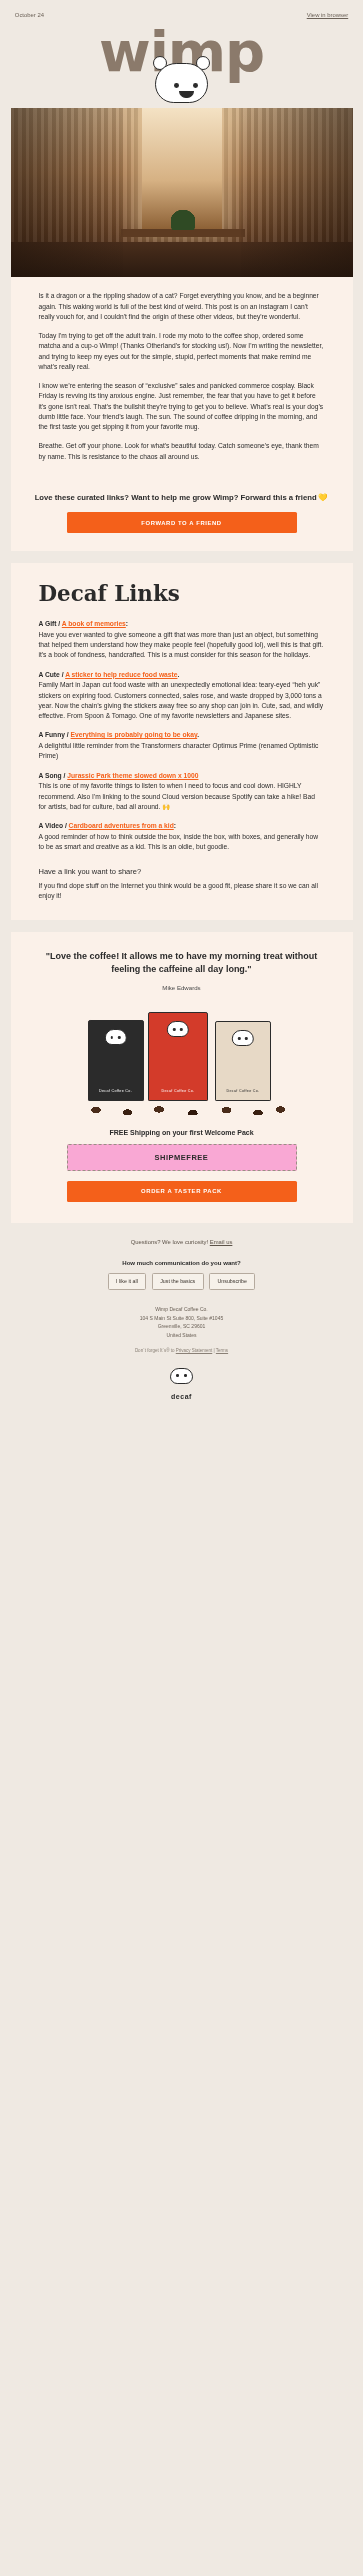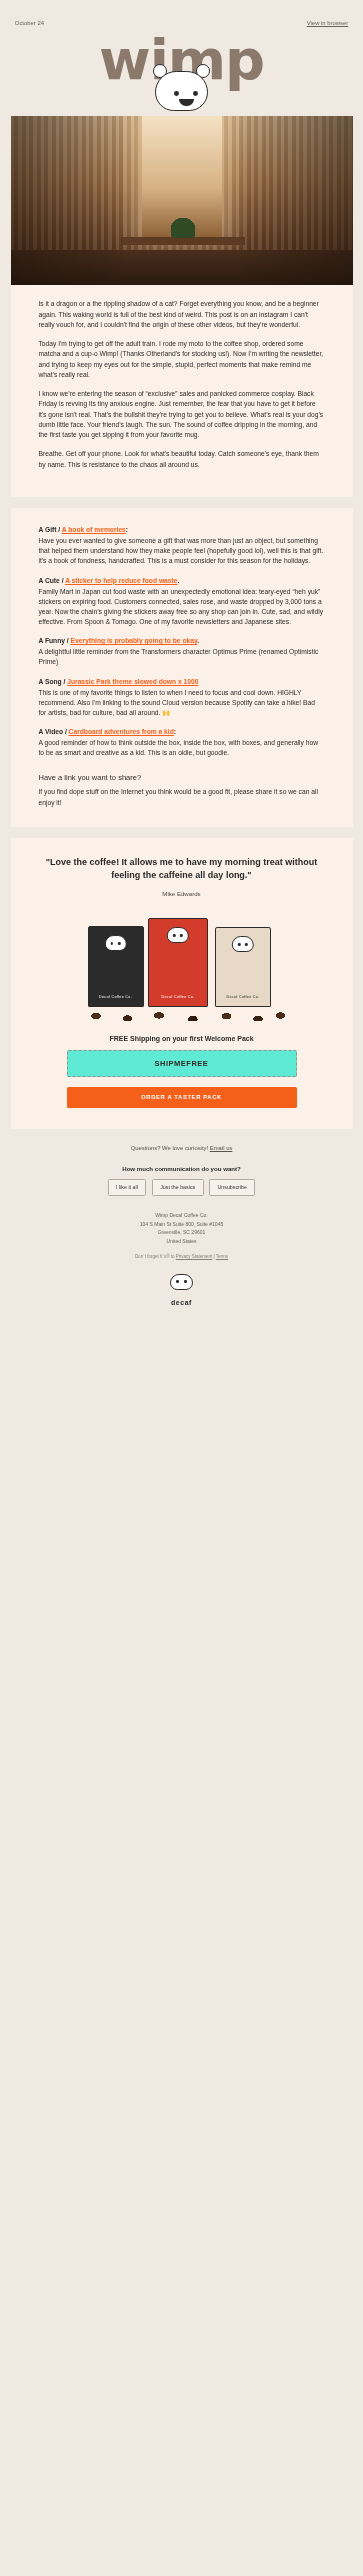--- a/index.html
+++ b/index.html
@@ -3,21 +3,21 @@
 <meta charset="utf-8">
 <style>
   * { box-sizing: border-box; }
   html, body { margin:0; padding:0; }
   body {
     width: 363px;
     background: #efe9e2;
     font-family: "Liberation Sans", sans-serif;
     color: #2b2b2b;
   }
-  .wrap { width: 357px; margin: 12px auto; }
+  .wrap { width: 357px; margin: 4px auto; }
 
   .topbar {
     display:flex; justify-content:space-between; align-items:center;
     padding: 7.5px 11.8px 5.3px 11.8px;
     font-size: 5.9px; color:#6b6157;
   }
   .topbar .right a { color:#6b6157; text-decoration: underline; }
 
   
   .logo-block { position: relative; padding: 2.1px 0 0 0; text-align:center; }
@@ -177,21 +177,21 @@
       radial-gradient(ellipse 4.8px 3.2px at 40% 65%, #4a2c1a 0 100%, transparent 100%),
       radial-gradient(ellipse 4.8px 3.2px at 55% 88%, #30190d 0 100%, transparent 100%),
       radial-gradient(ellipse 4.8px 3.2px at 70% 70%, #4a2c1a 0 100%, transparent 100%),
       radial-gradient(ellipse 4.8px 3.2px at 84% 86%, #3a2112 0 100%, transparent 100%),
       radial-gradient(ellipse 4.8px 3.2px at 94% 66%, #4a2c1a 0 100%, transparent 100%);
   }
   .ship-line { font-size: 7px; font-weight: 700; margin: 0 0 8.5px 0; }
   .promocode {
     border: 0.5px dashed #9a8f84; border-radius: 1.6px;
     padding: 8px 5.3px; font-size: 7.5px; font-weight: 700; letter-spacing: 0.5px;
-    margin: 0 auto 9.6px auto; width: 230px; background: #5eead4;
+    margin: 0 auto 9.6px auto; width: 230px; background: #f9a8d4;
   }
 
   
   .footer {
     width: 342px; margin: 0 auto; background:#efe9e2; padding: 16px 32px 5.3px 32px; text-align:center;
   }
   .footer .q { font-size: 5.9px; color:#5d5349; margin-bottom: 14px; }
   .footer .q a { color:#5d5349; text-decoration: underline; }
   .footer .poll-q { font-size: 6.1px; font-weight: 700; margin-bottom: 6.4px; }
   .poll { display:flex; gap: 5.3px; justify-content:center; margin-bottom: 15px; }
@@ -250,24 +250,29 @@
     <div class="darkright"></div>
   </div>
 
   <div class="copy-card">
     <p>Is it a dragon or a the rippling shadow of a cat? Forget everything you know, and be a beginner again. This waking world is full of the best kind of weird. This post is on an instagram I can't really vouch for, and I couldn't find the origin of these other videos, but they're wonderful.</p>
     <p>Today I'm trying to get off the adult train. I rode my moto to the coffee shop, ordered some matcha and a cup-o Wimp! (Thanks Otherland's for stocking us!). Now I'm writing the newsletter, and trying to keep my eyes out for the simple, stupid, perfect moments that make remind me what's really real.</p>
     <p>I know we’re entering the season of “exclusive” sales and panicked commerce cosplay. Black Friday is revving its tiny anxious engine. Just remember, the fear that you have to get it before it's gone isn't real. That's the bullshit they're trying to get you to believe. What’s real is your dog’s dumb little face. Your friend’s laugh. The sun. The sound of coffee dripping in the morning, and the first taste you get sipping it from your favorite mug.</p>
     <p>Breathe. Get off your phone. Look for what's beautiful today. Catch someone's eye, thank them by name. This is resistance to the chaos all around us.</p>
   </div>
 
+  <div class="cta-block">
+    <p class="cta-head">Love these curated links? Want to help me grow Wimp? Forward this a friend 💛</p>
+    <button class="btn">FORWARD TO A FRIEND</button>
+  </div>
 
   <div class="gap"></div>
 
   <div class="links-card">
+    <h2 class="decaf-title">Decaf Links</h2>
 
     <div class="link-item">
       <h4>
         <span>A Gift /</span>
         <a href="#" class="orange">A book of memories</a><span>:</span>
       </h4>
       <p>Have you ever wanted to give someone a gift that was more than just an object, but something that helped them understand how they make people feel (hopefully good lol), well this is that gift. it's a book of fondness, handcrafted. This is a must consider for this season for the holidays.</p>
     </div>
 
     <div class="link-item">

